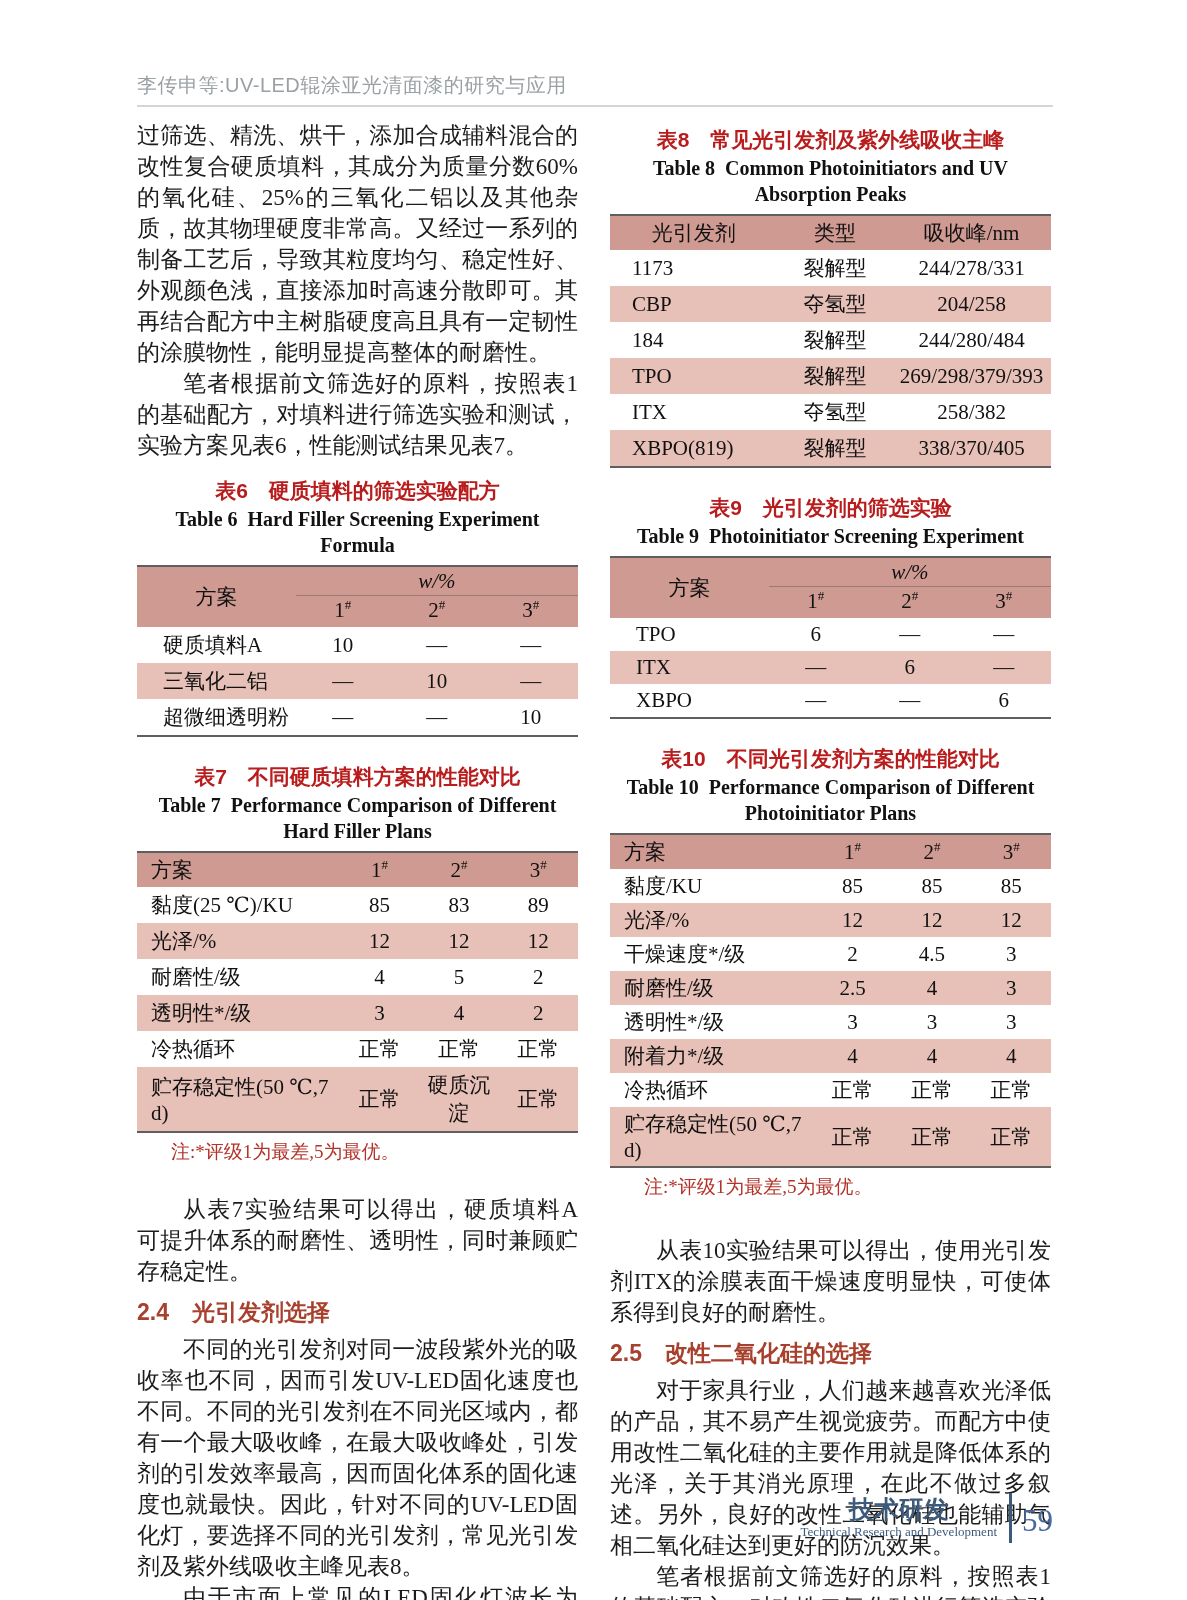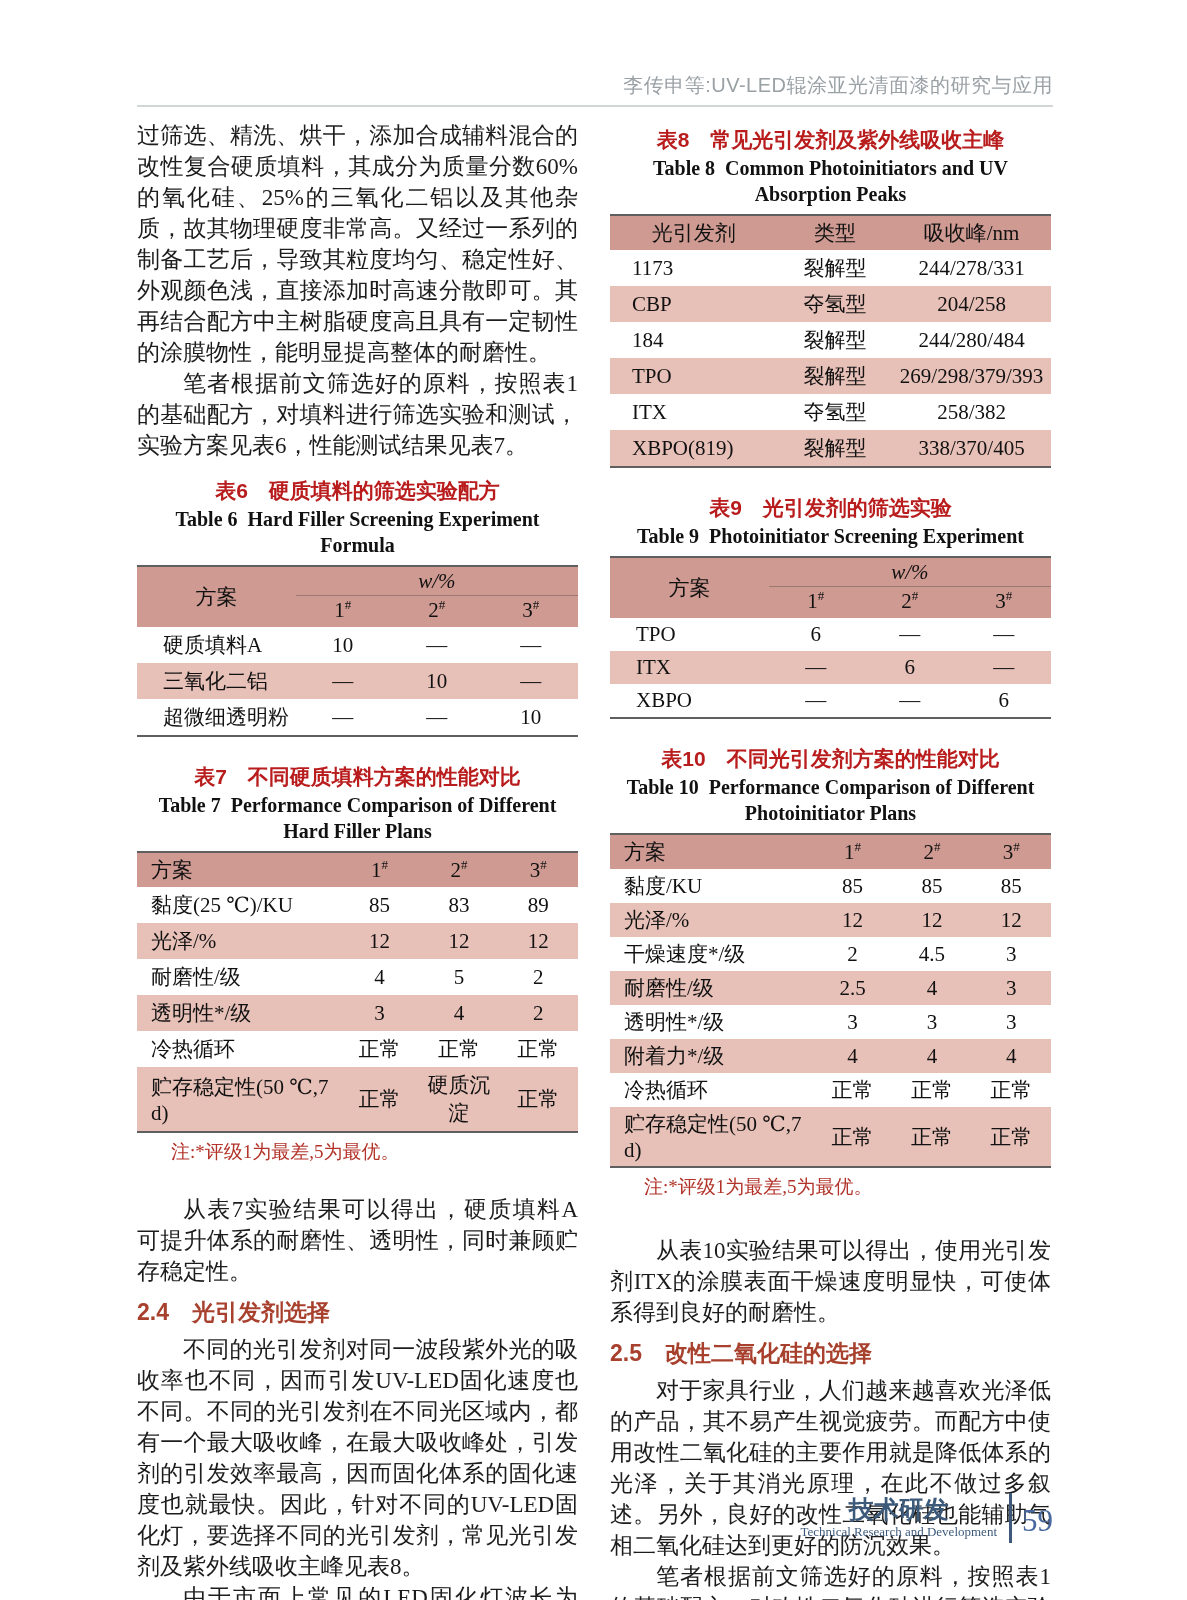--- a/index.html
+++ b/index.html
@@ -13,21 +13,21 @@
     --run-gray:#9aa1a5;
   }
   html,body{margin:0;padding:0;background:#ffffff;}
   .page{
     position:relative;width:1187px;height:1600px;background:#ffffff;
     font-family:"Liberation Serif","DejaVu Serif",serif;color:#1c1c1c;
     overflow:hidden;
   }
   .running-header{
     position:absolute;left:137px;top:72px;width:916px;
-    text-align:right;font-family:"Liberation Sans","DejaVu Sans",sans-serif;
+    font-family:"Liberation Sans","DejaVu Sans",sans-serif;
     font-size:20px;color:var(--run-gray);letter-spacing:.5px;
   }
   .header-rule{
     position:absolute;left:137px;top:105px;width:916px;height:2px;background:#d2d6d7;
   }
   .col{position:absolute;top:120px;width:441px;}
   .col-left{left:137px;}
   .col-right{left:610px;}
 
   p.body{

